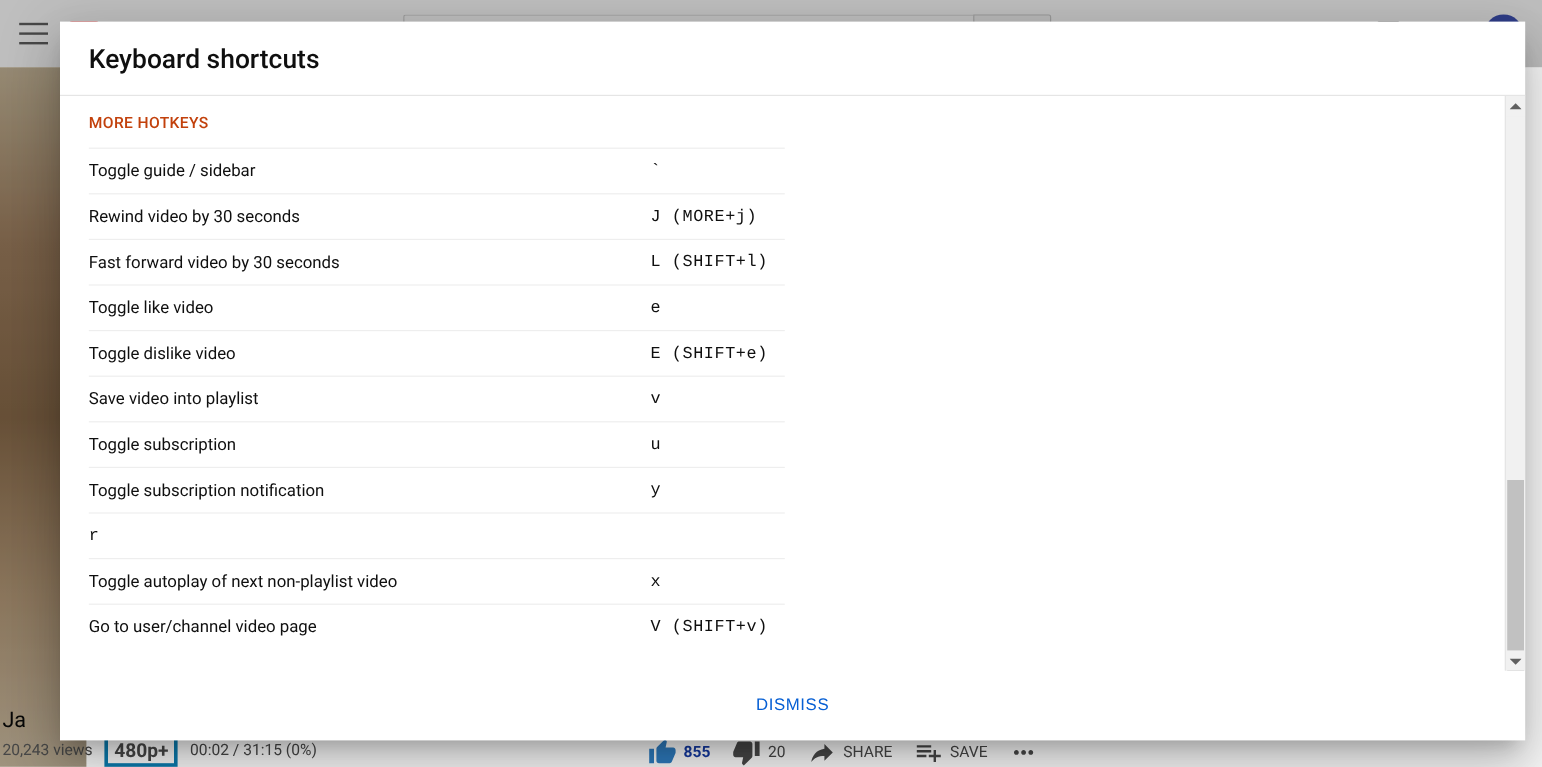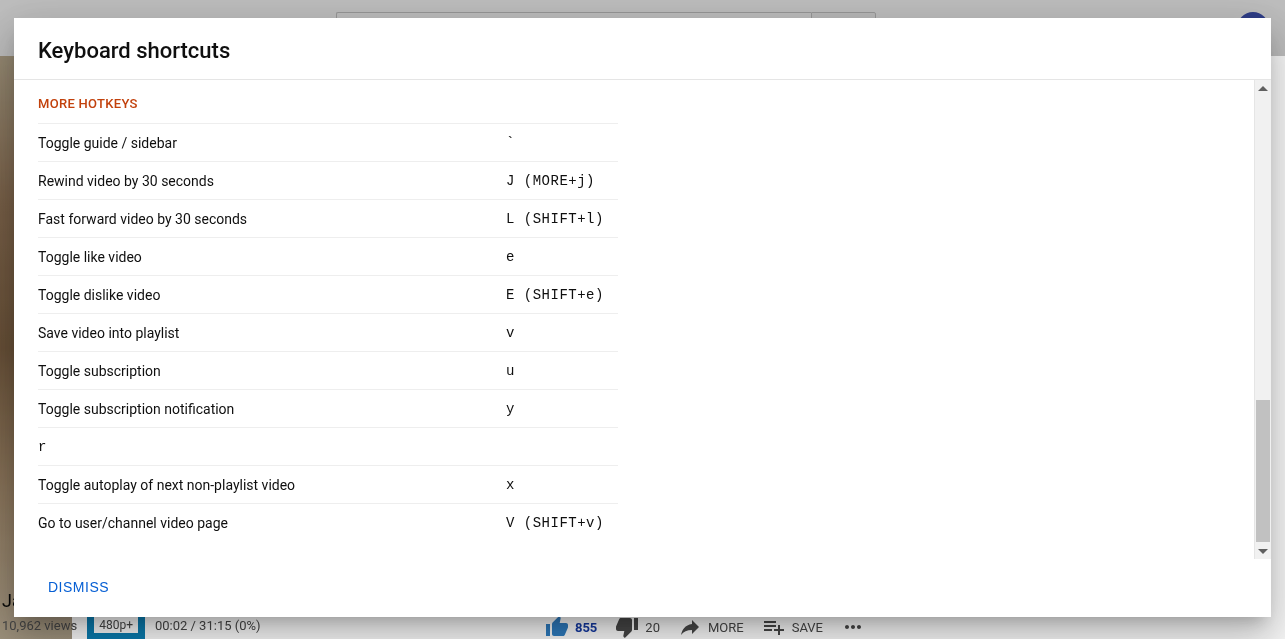--- a/index.html
+++ b/index.html
@@ -18,28 +18,28 @@
   .bg-search input { flex: 1; border: 1px solid #ccc; border-right: none; padding: 0 10px; font-size: 16px; outline: none; border-radius: 2px 0 0 2px; }
   .bg-search-btn { width: 65px; border: 1px solid #ccc; background: #f8f8f8; display: flex; align-items: center; justify-content: center; border-radius: 0 2px 2px 0; }
   .bg-header-icons { display: flex; align-items: center; gap: 22px; }
   .bg-icon { width: 24px; height: 24px; fill: #606060; }
   .bg-avatar { width: 32px; height: 32px; border-radius: 50%; background: #3f51b5; }
 
   .bg-body { position: absolute; left: 0; right: 0; top: 56px; bottom: 0; }
   .bg-thumbs { position: absolute; left: 0; top: 0; bottom: 0; width: 72px; background: linear-gradient(180deg,#c8b89a,#a08060,#8a6b4a,#b89c7a,#d4c4a8); }
   .bg-title { position: absolute; left: 0; bottom: 28px; font-size: 18px; color: #0a0a0a; padding-left: 2px; }
   .bg-metarow { position: absolute; left: 0; right: 0; bottom: 0; height: 28px; display: flex; align-items: center; font-size: 13px; color: #606060; gap: 10px; padding-left: 2px; }
-  .bg-quality { border: 7px solid #0ea5e9; padding: 1px 5px; font-size: 12px; }
+  .bg-quality { border: 3px solid #0ea5e9; padding: 1px 5px; font-size: 16px; font-weight: bold; }
   .bg-actions { position: absolute; right: 420px; bottom: 0; display: flex; align-items: center; gap: 18px; font-size: 13px; color: #606060; }
   .bg-action { display: flex; align-items: center; gap: 6px; }
   .bg-like-icon { fill: #3ea6ff; }
   .bg-like-count { color: #1d4ed8; font-weight: 700; }
 
   
-  .overlay { position: absolute; inset: 0; background: rgba(0,0,0,0.0); }
+  .overlay { position: absolute; inset: 0; background: rgba(0,0,0,0.0); margin-left: 36px; }
 
   .dialog {
     position: absolute; left: 14px; top: 18px; right: 14px; bottom: 22px;
     background: #fff; display: flex; flex-direction: column;
     box-shadow: 0 24px 38px 3px rgba(0,0,0,0.14), 0 9px 46px 8px rgba(0,0,0,0.12), 0 11px 15px -7px rgba(0,0,0,0.2);
   }
   .dialog-title-wrap { padding: 20px 24px 16px; border-bottom: 1px solid #e5e5e5; }
   .dialog-title { font-size: 22px; font-weight: 500; color: #0f0f0f; }
 
   .dialog-scroll { flex: 1; position: relative; overflow: hidden; display: flex; }
@@ -52,21 +52,21 @@
   .shortcut-key { font-family: Consolas, "Courier New", monospace; font-size: 14px; color: #0f0f0f; letter-spacing: 0.5px; }
 
   
   .fake-scrollbar { width: 17px; background: #f1f1f1; border-left: 1px solid #e5e5e5; position: relative; }
   .fake-scroll-btn { position: absolute; left: 0; right: 0; height: 17px; background: #f1f1f1; display: flex; align-items: center; justify-content: center; }
   .fake-scroll-btn svg { width: 10px; height: 10px; fill: #606060; }
   .fake-scroll-btn.top { top: 0; }
   .fake-scroll-btn.bot { bottom: 0; }
   .fake-scroll-thumb { position: absolute; left: 1px; right: 1px; top: 320px; height: 160px; background: #c1c1c1; }
 
-  .dialog-actions { display: flex; justify-content: flex-start; padding: 12px 24px 14px; }
+  .dialog-actions { display: flex; justify-content: center; padding: 12px 24px 14px; }
   .dismiss-btn { background: none; border: none; font-size: 14px; font-weight: 500; letter-spacing: 0.5px; color: #065fd4; cursor: pointer; padding: 8px 10px; }
 
 </style>
 </head>
 <body>
 
 <div class="bg-page">
   <div class="bg-header">
     <div class="bg-hamburger">
         <span></span>
@@ -101,42 +101,42 @@
           <path d="M12 22c1.1 0 2-.9 2-2h-4c0 1.1.9 2 2 2zm6-6v-5c0-3.07-1.64-5.64-4.5-6.32V4c0-.83-.67-1.5-1.5-1.5s-1.5.67-1.5 1.5v.68C7.63 5.36 6 7.92 6 11v5l-2 2v1h16v-1l-2-2z"></path>
         </svg>
       <div class="bg-avatar"></div>
     </div>
   </div>
 
   <div class="bg-body">
     <div class="bg-thumbs"></div>
     <div class="bg-title">Ja</div>
     <div class="bg-metarow">
-      <span>10,962 views</span>
+      <span>20,243 views</span>
       <span class="bg-quality">480p+</span>
       <span>00:02 / 31:15 (0%)</span>
     </div>
     <div class="bg-actions">
       <div class="bg-action">
         <svg class="bg-icon bg-like-icon" viewBox="0 0 24 24">
             <path d="M1 21h4V9H1v12zm22-11c0-1.1-.9-2-2-2h-6.31l.95-4.57.03-.32c0-.41-.17-.79-.44-1.06L14.17 1 7.59 7.59C7.22 7.95 7 8.45 7 9v10c0 1.1.9 2 2 2h9c.83 0 1.54-.5 1.84-1.22l3.02-7.05c.09-.23.14-.47.14-.73v-2z"></path>
           </svg>
         <span class="bg-like-count">855</span>
       </div>
       <div class="bg-action">
         <svg class="bg-icon" viewBox="0 0 24 24">
             <path d="M15 3H6c-.83 0-1.54.5-1.84 1.22l-3.02 7.05c-.09.23-.14.47-.14.73v2c0 1.1.9 2 2 2h6.31l-.95 4.57-.03.32c0 .41.17.79.44 1.06L9.83 23l6.59-6.59c.36-.36.58-.86.58-1.41V5c0-1.1-.9-2-2-2zm4 0v12h4V3h-4z"></path>
           </svg>
         <span>20</span>
       </div>
       <div class="bg-action">
         <svg class="bg-icon" viewBox="0 0 24 24">
             <path d="M14 9V5l7 7-7 7v-4.1c-5 0-8.5 1.6-11 5.1 1-5 4-10 11-11z"></path>
           </svg>
-        <span>MORE</span>
+        <span>SHARE</span>
       </div>
       <div class="bg-action">
         <svg class="bg-icon" viewBox="0 0 24 24">
             <path d="M14 10H2v2h12v-2zm0-4H2v2h12V6zm4 8v-4h-2v4h-4v2h4v4h2v-4h4v-2h-4zM2 16h8v-2H2v2z"></path>
           </svg>
         <span>SAVE</span>
       </div>
       <svg class="bg-icon" viewBox="0 0 24 24">
           <path d="M6 10c-1.1 0-2 .9-2 2s.9 2 2 2 2-.9 2-2-.9-2-2-2zm12 0c-1.1 0-2 .9-2 2s.9 2 2 2 2-.9 2-2-.9-2-2-2zm-6 0c-1.1 0-2 .9-2 2s.9 2 2 2 2-.9 2-2-.9-2-2-2z"></path>
         </svg>

